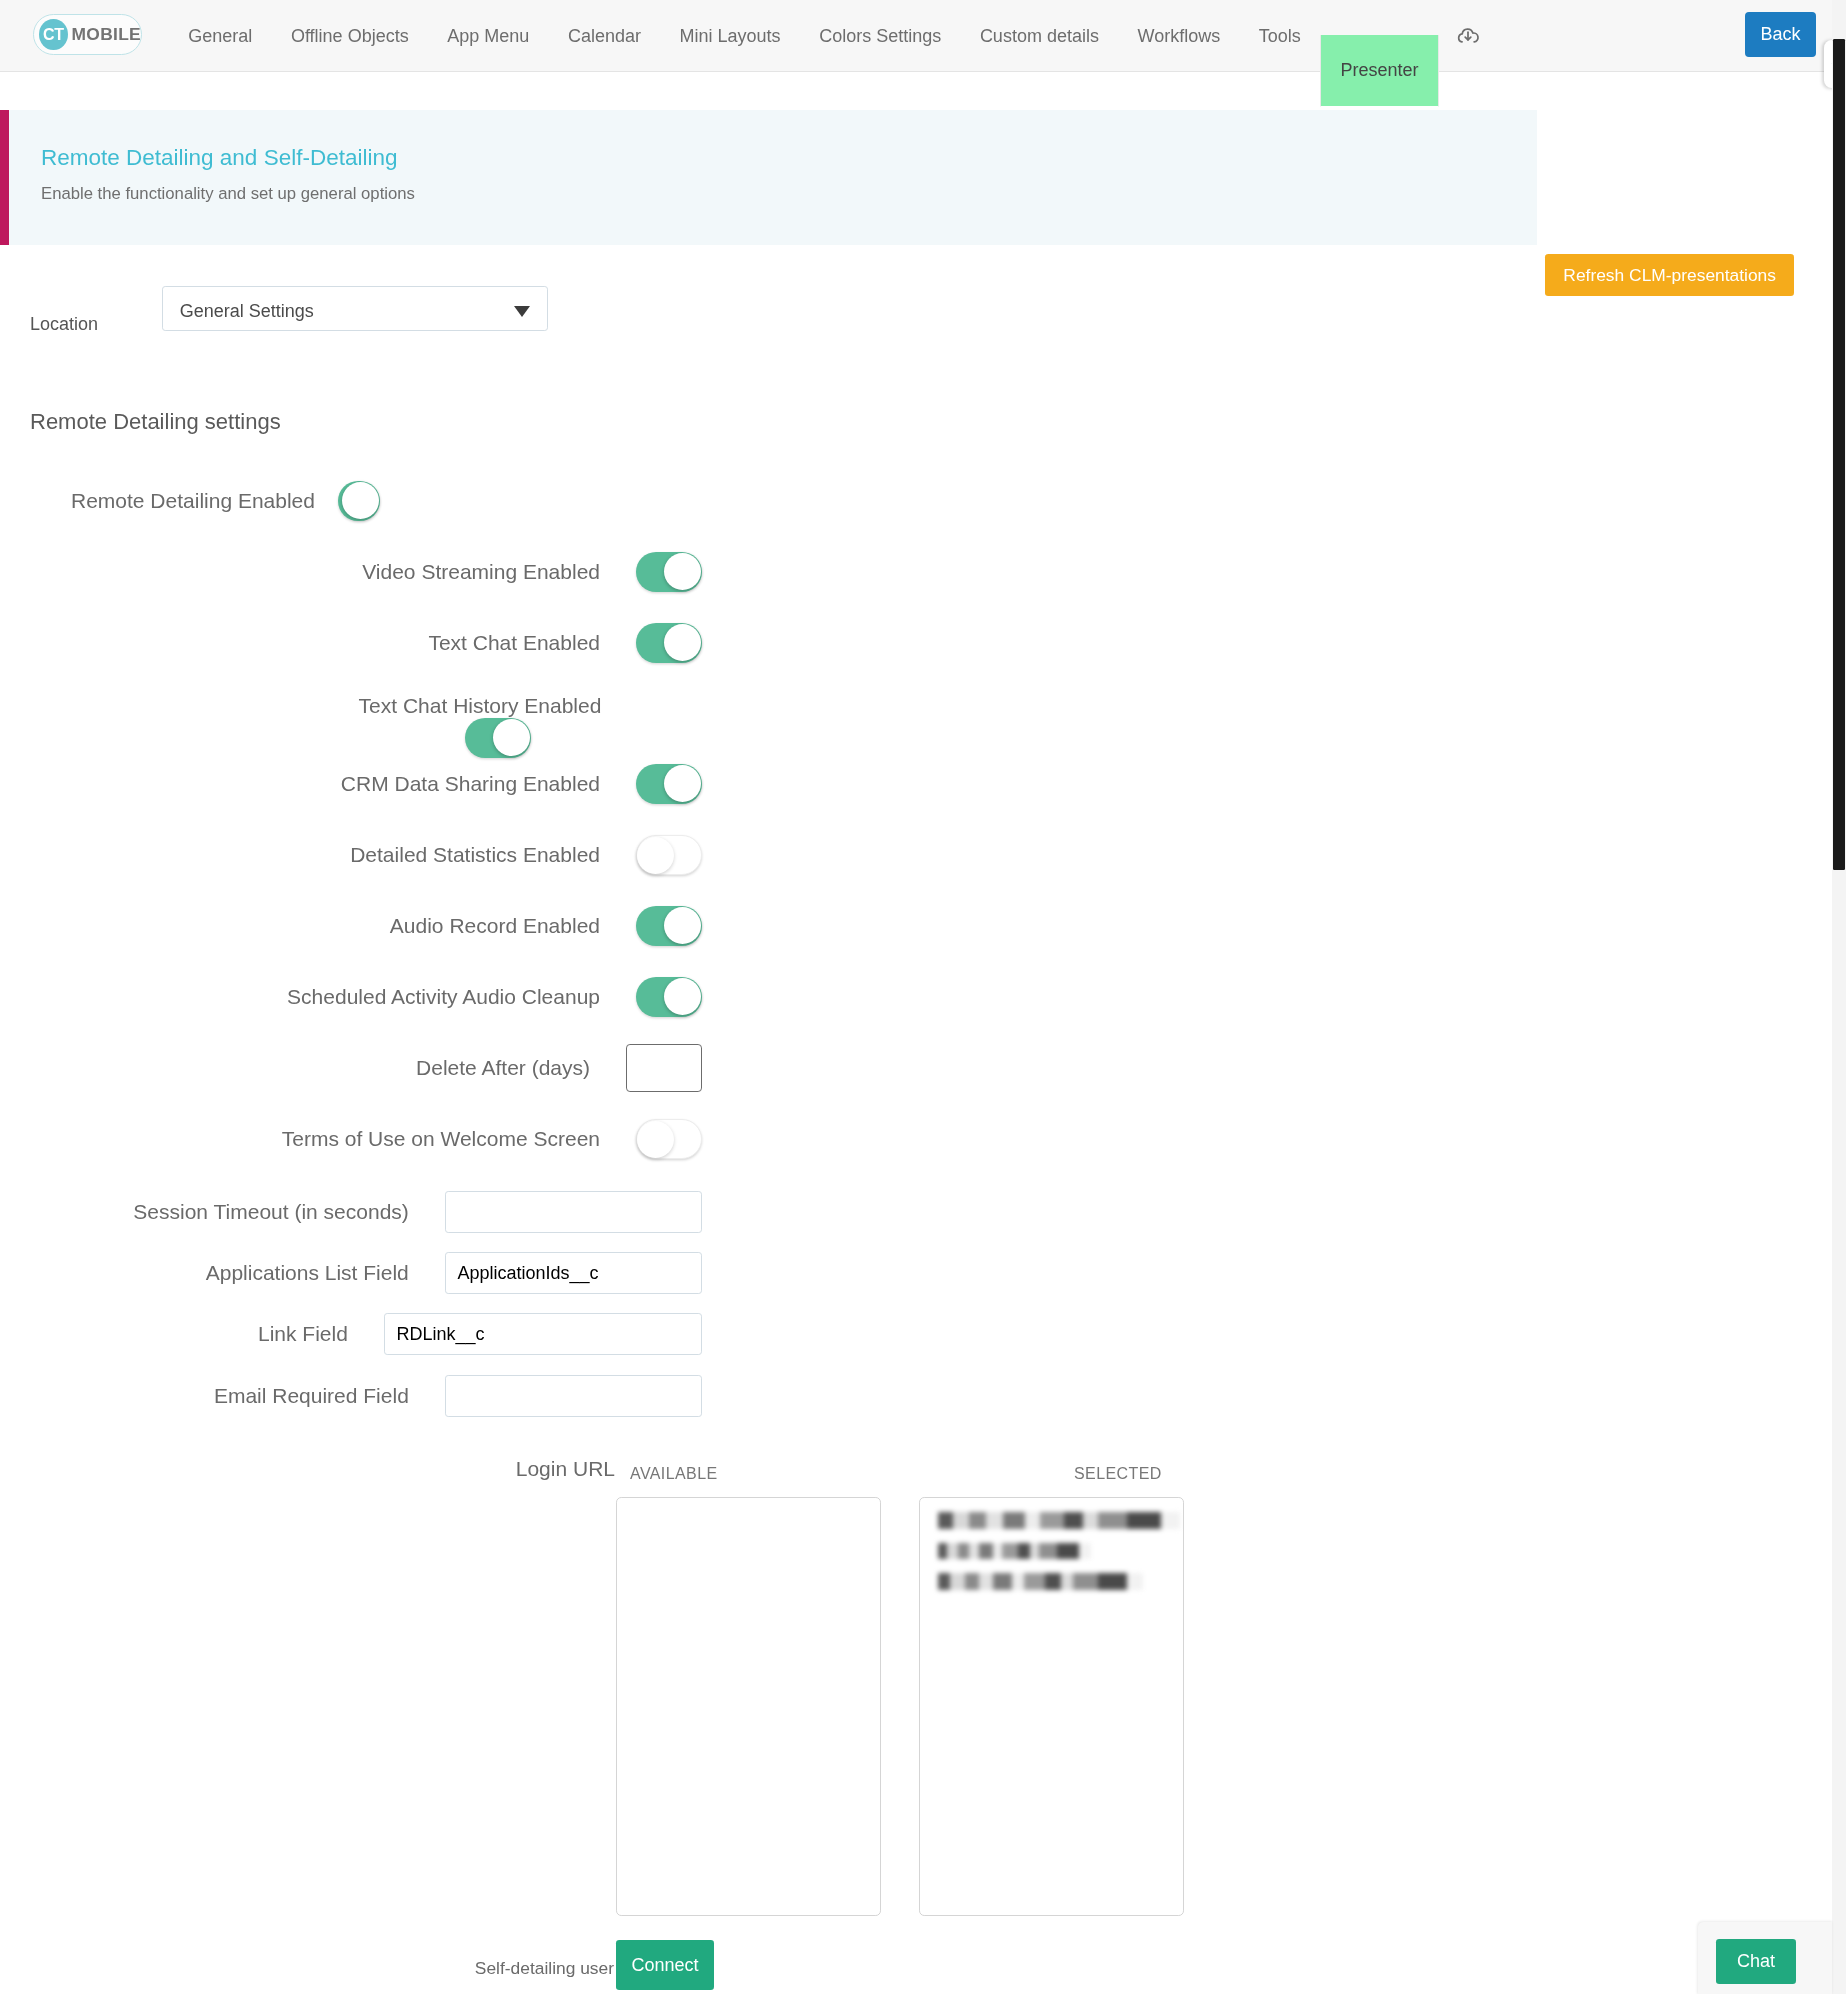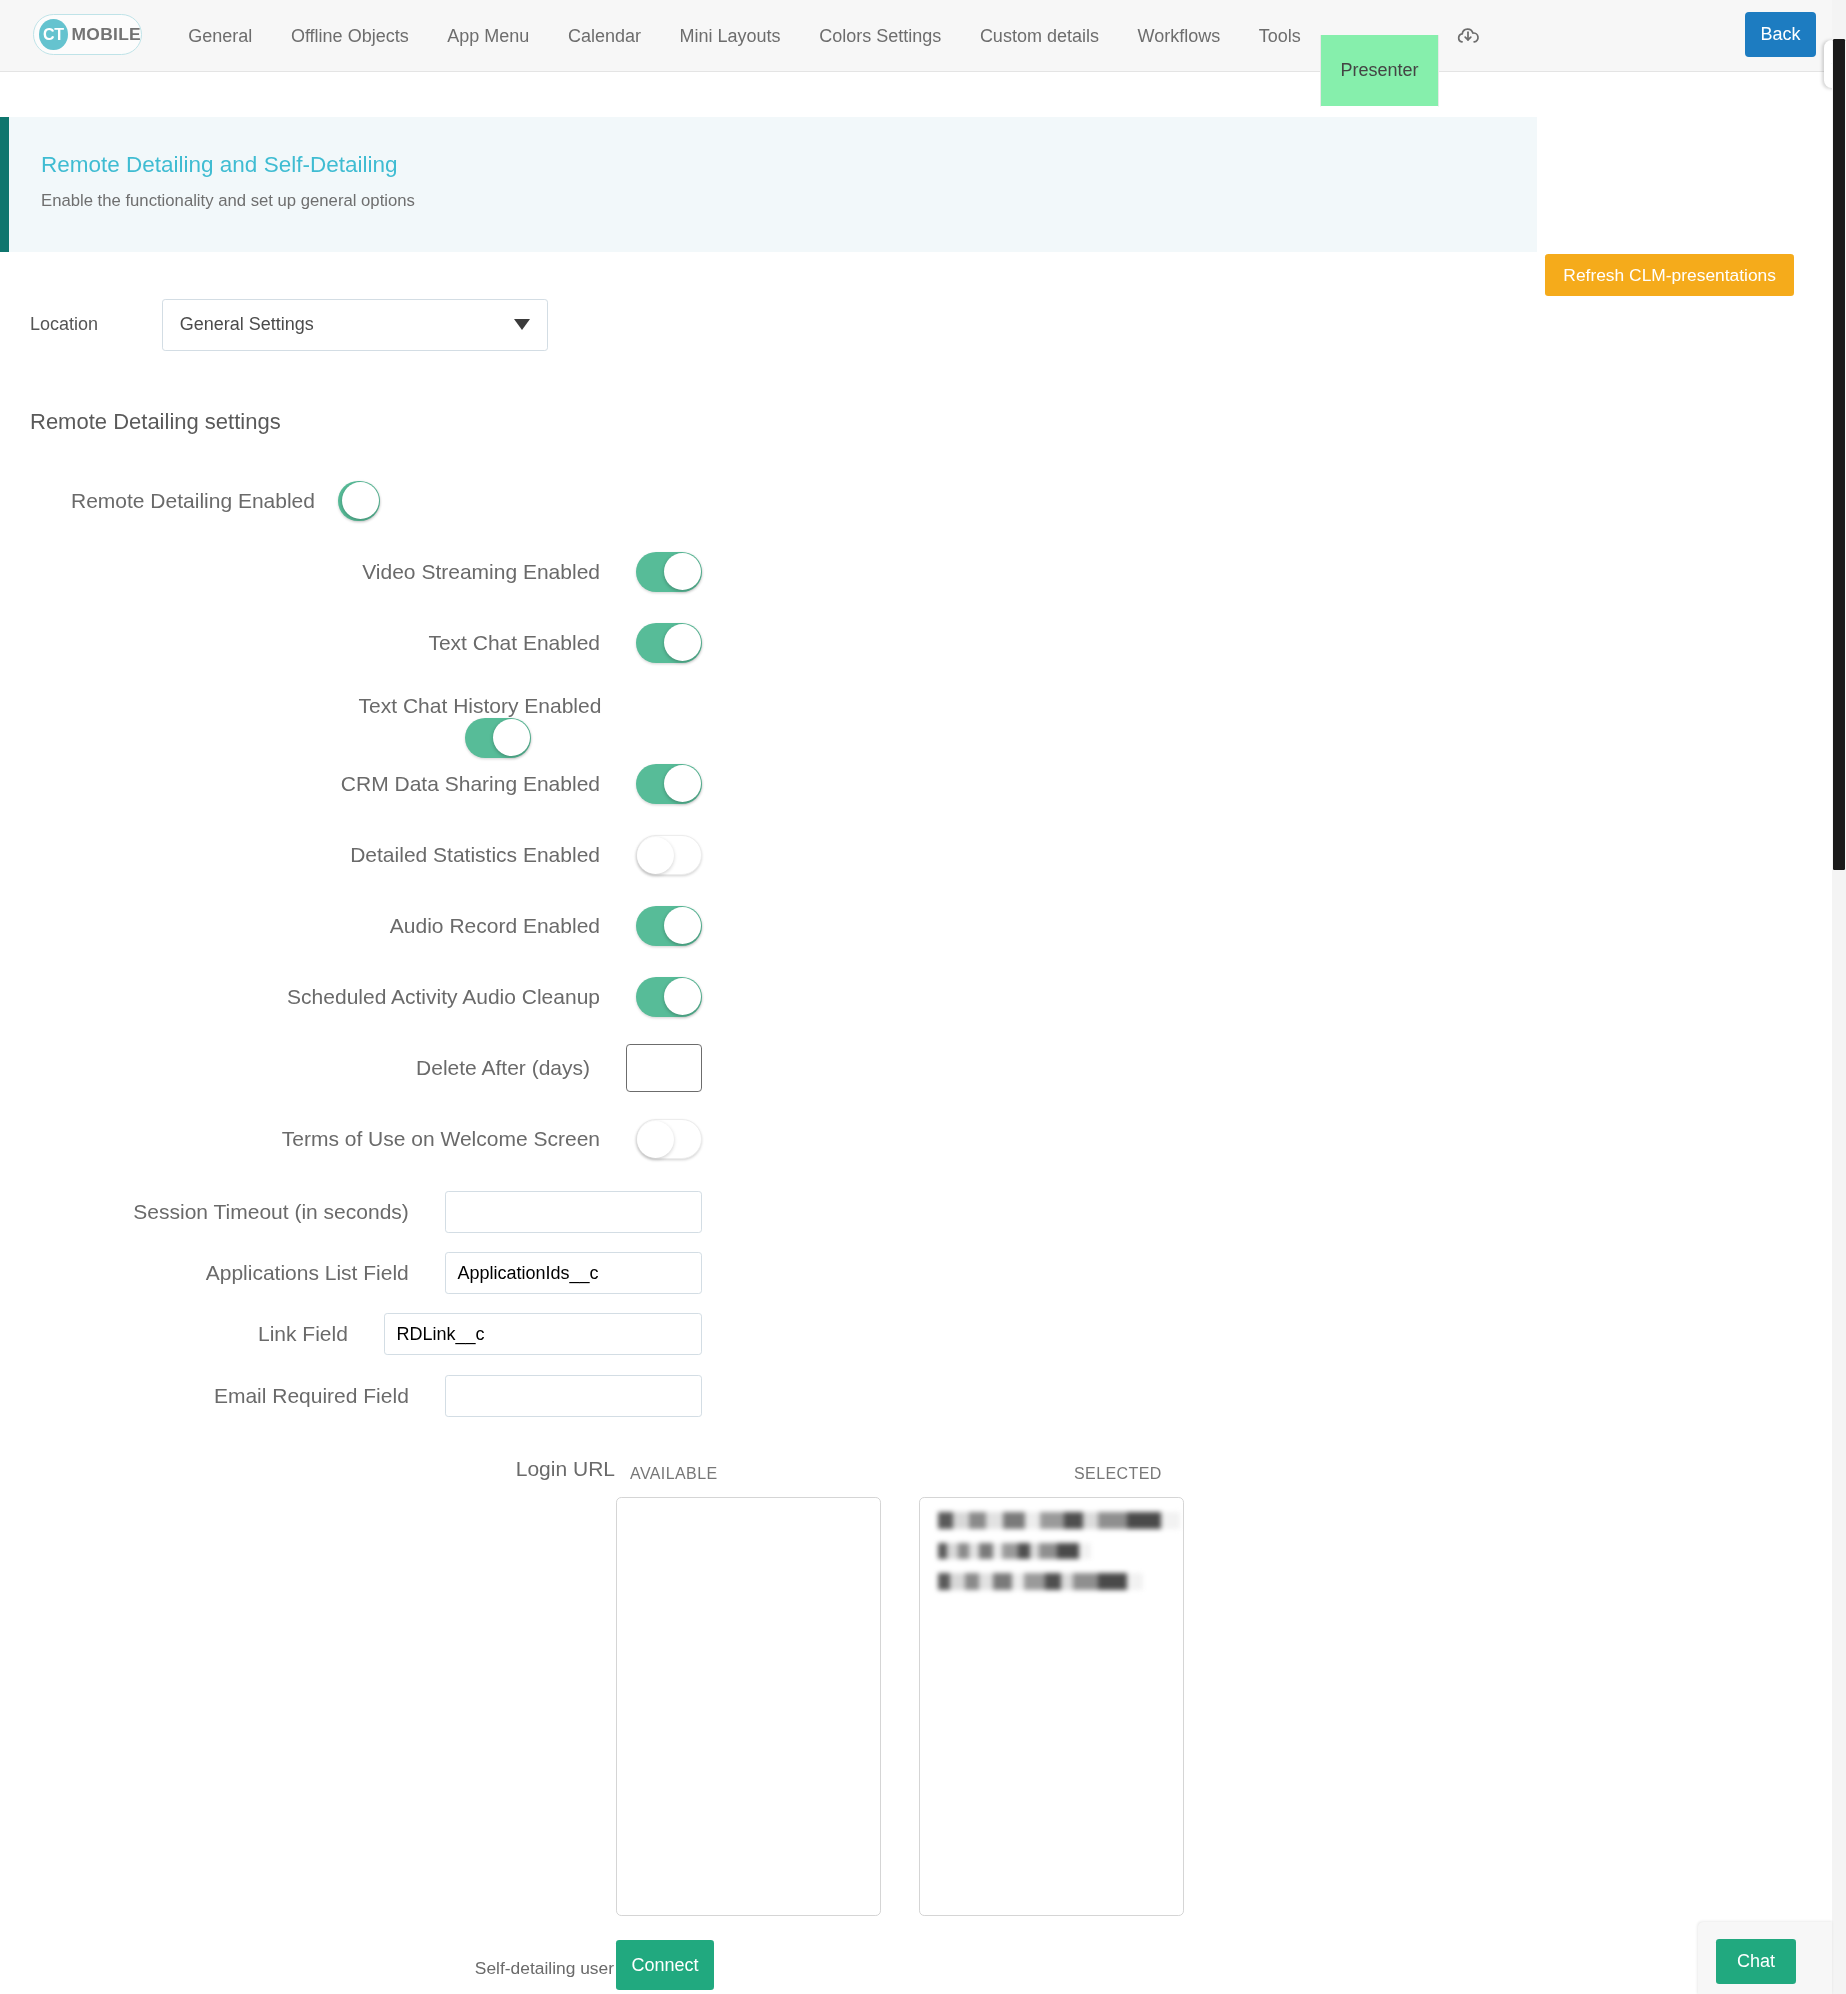--- a/index.html
+++ b/index.html
@@ -120,24 +120,24 @@
     position: absolute;
     right: 1.3px; top: 39px;
     width: 11.6px; height: 831px;
     background: #1a1a1a;
     border-radius: 1.3px;
   }
 
   
   .page-header {
     position: absolute;
-    left: 0; top: 117px;
+    left: 0; top: 110px;
     width: 1537px; height: 135px;
     background: #f2f8fa;
-    border-left: 9px solid #0f766e;
+    border-left: 9px solid #be185d;
   }
   .page-title {
     position: absolute;
     left: 32px; top: 35px;
     font-size: 22.5px;
     color: #3fbcd2;
     font-weight: normal;
   }
   .page-subtitle {
     position: absolute;
@@ -163,22 +163,22 @@
 
   
   .loc-label {
     position: absolute;
     left: 30px; top: 314px;
     font-size: 18px;
     color: #555555;
   }
   .loc-select {
     position: absolute;
-    left: 162px; top: 299px;
-    width: 386px; height: 52px;
+    left: 162px; top: 286px;
+    width: 386px; height: 45px;
     border: 1.3px solid #d3dde4;
     border-radius: 3.2px;
     background: #ffffff;
     cursor: pointer;
   }
   .loc-select-value {
     position: absolute;
     left: 16.7px; top: 13.5px;
     font-size: 18px;
     color: #4b4b4b;

